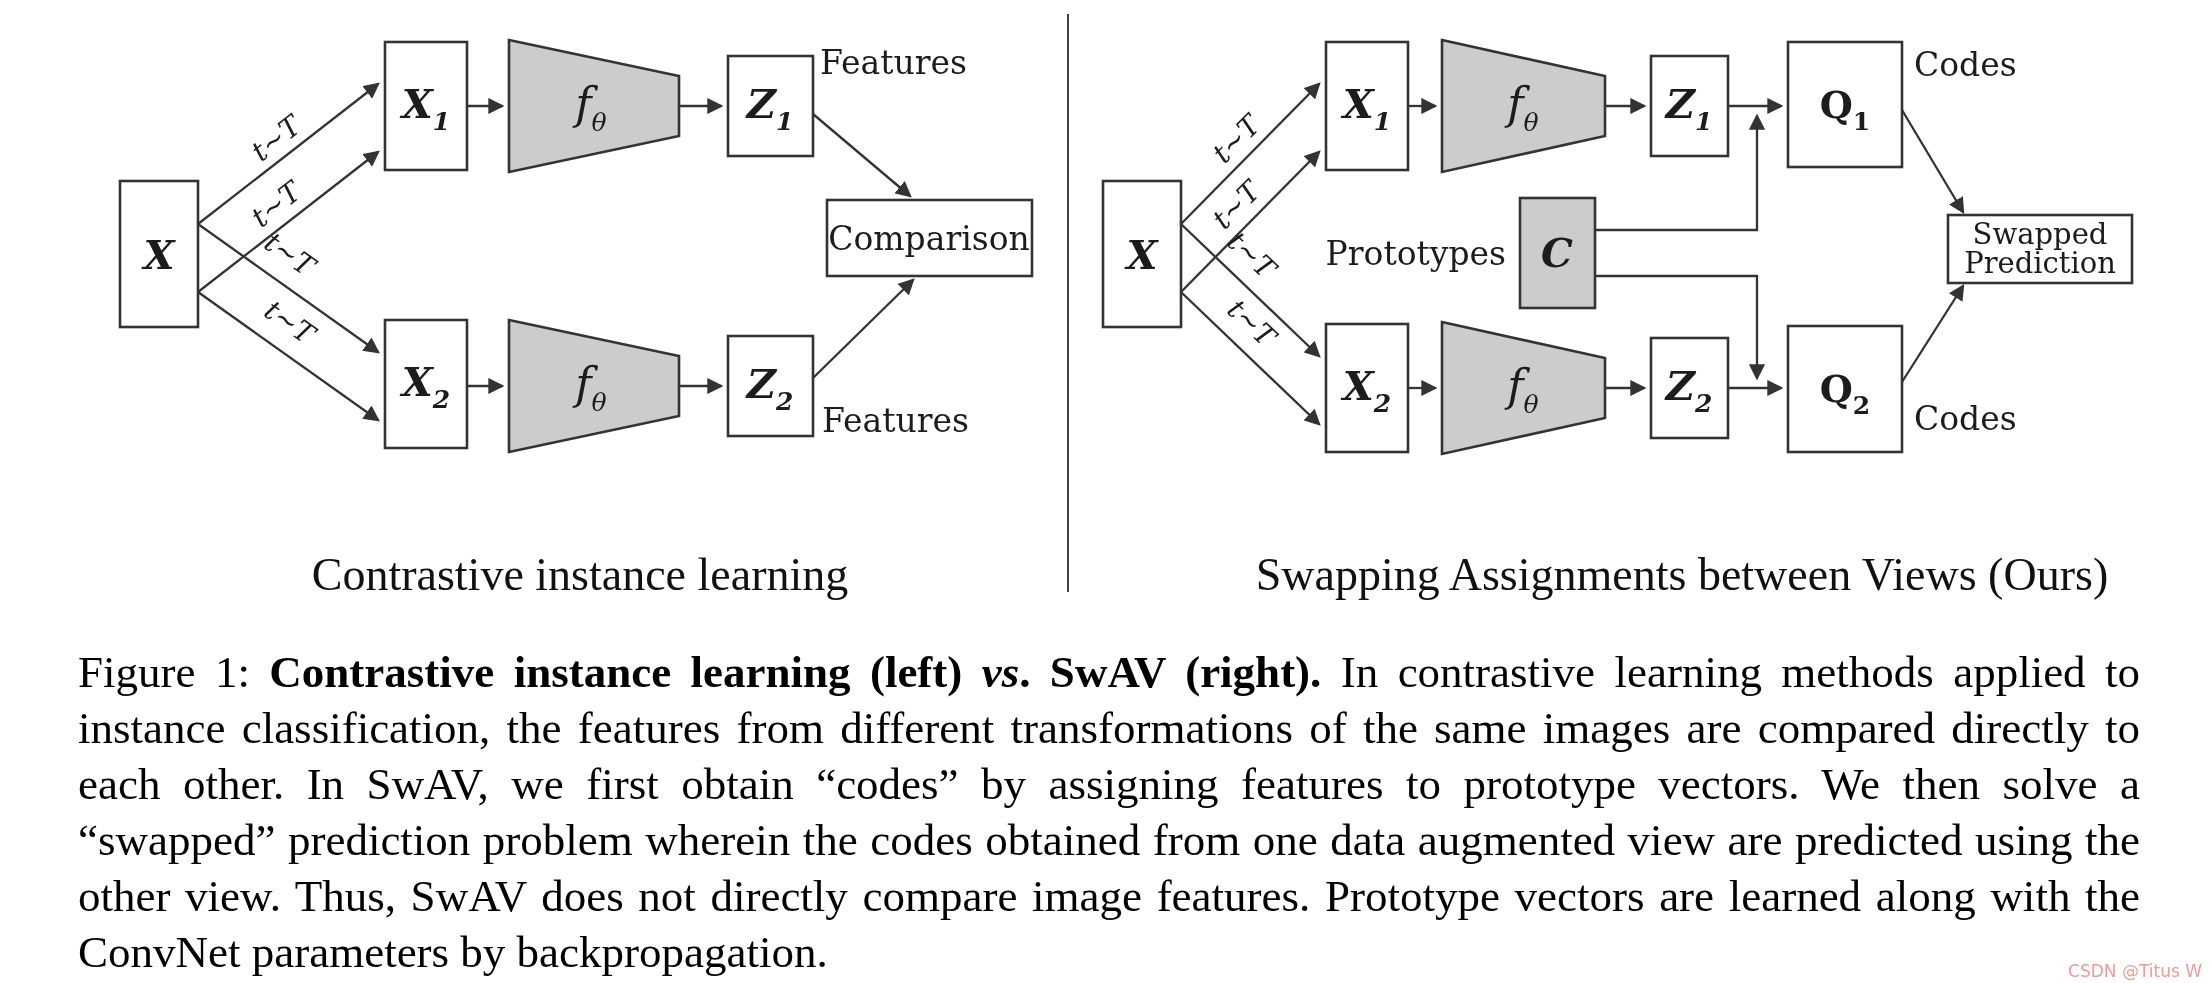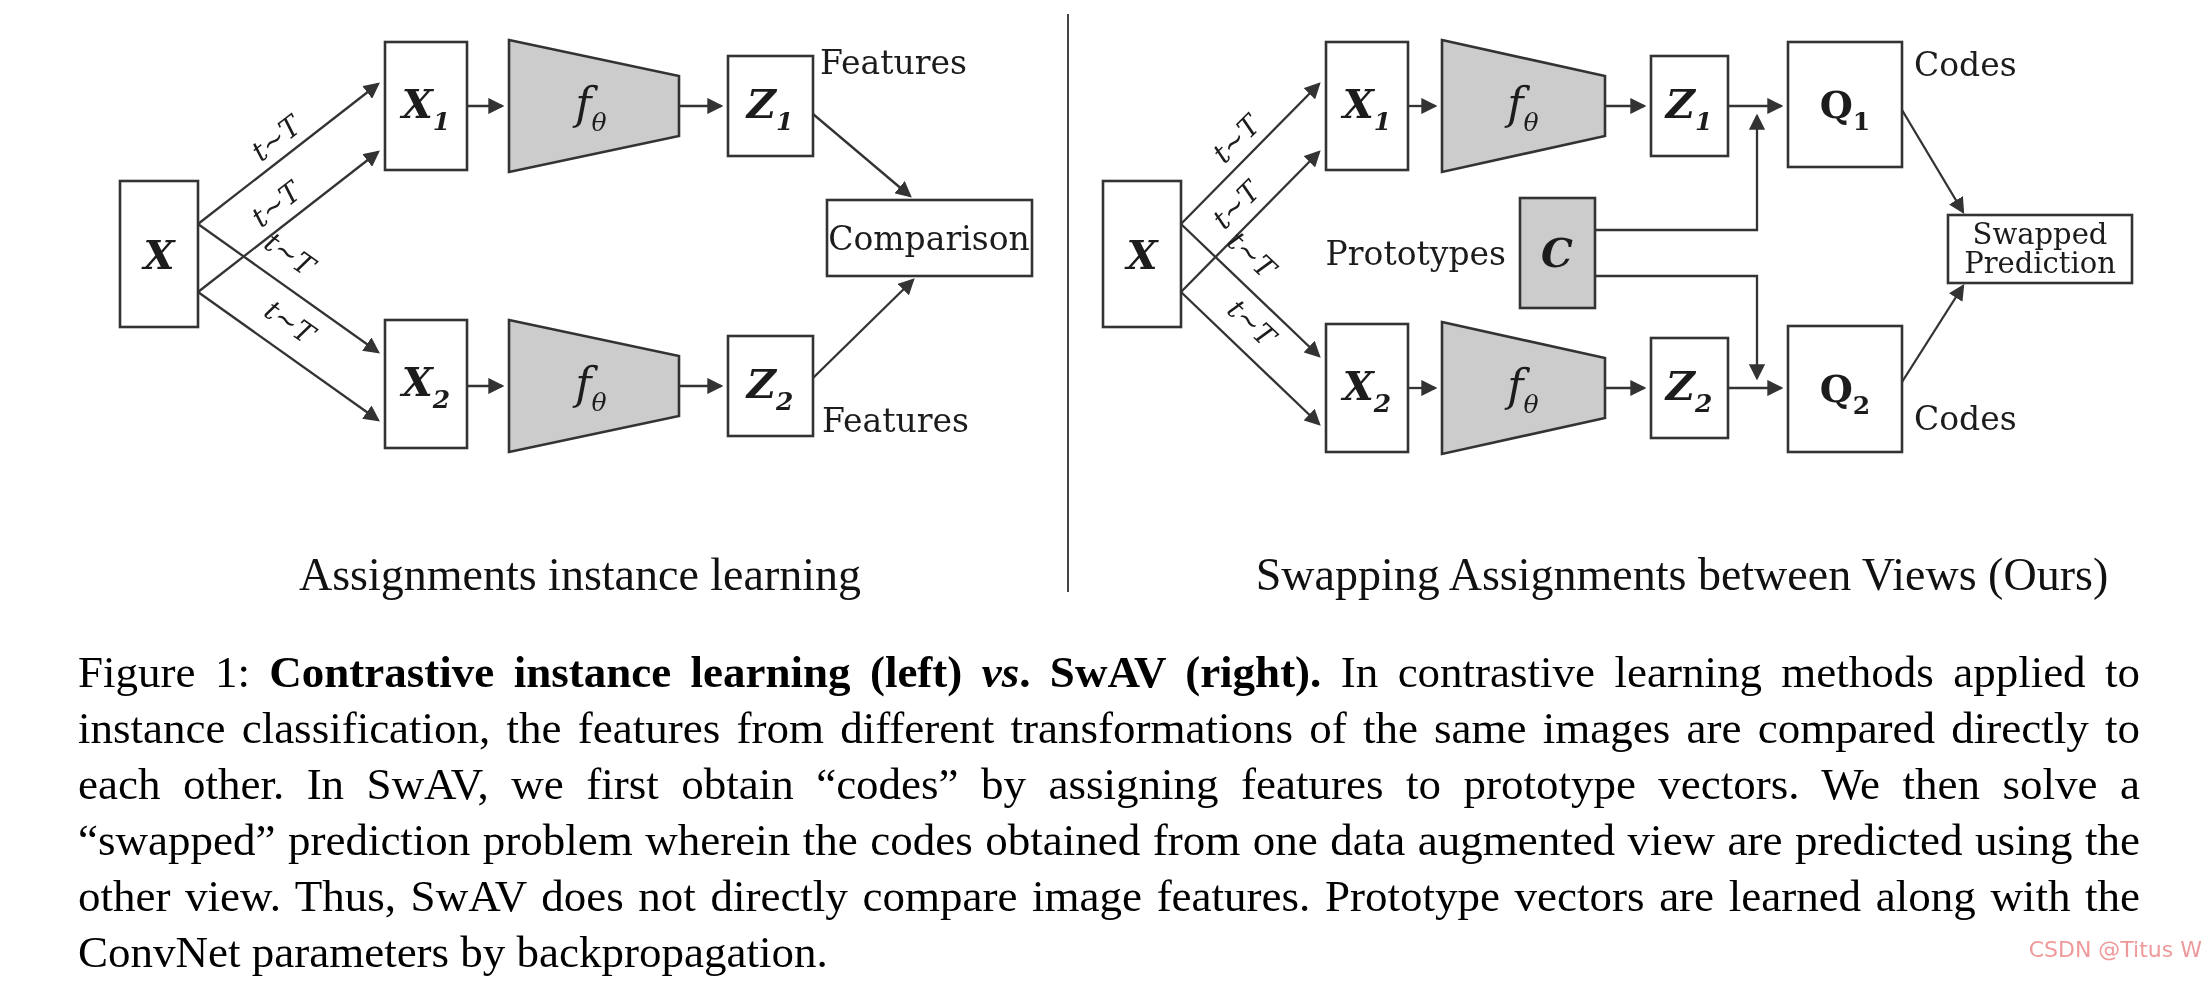--- a/index.html
+++ b/index.html
@@ -30,22 +30,22 @@
     font-size:46px;color:#111;font-family:"Liberation Serif", serif;
   }
   .cap-left{left:120px;width:920px;}
   .cap-right{left:1132px;width:1100px;}
   .figcaption{
     position:absolute;left:62px;right:56px;top:628px;margin:16px;
     font-size:45px;line-height:56px;text-align:justify;color:#000;
     font-family:"Liberation Serif", serif;
   }
   .watermark{
-    position:absolute;right:10px;bottom:21px;
-    font-family:"DejaVu Sans", sans-serif;font-size:22px;
+    position:absolute;right:10px;bottom:2px;
+    font-family:"DejaVu Sans", sans-serif;font-size:17px;
     color:var(--watermark);
     margin-top:21px;
   }
 </style>
 </head>
 <body>
 
 <div>
 
 <svg class="diagram" width="2212" height="620" viewBox="0 0 2212 620">
@@ -171,20 +171,20 @@
 
     <line class="wire" x1="1902" y1="110" x2="1963" y2="212" marker-end="url(#ah)"></line>
     <line class="wire" x1="1902" y1="382" x2="1963" y2="286" marker-end="url(#ah)"></line>
 
     <rect class="box" x="1948" y="215" width="184" height="68"></rect>
     <text class="lbl plain2" x="2040" y="244" text-anchor="middle">Swapped</text>
     <text class="lbl plain2" x="2040" y="273" text-anchor="middle">Prediction</text>
   </g>
 </svg>
 
-<div class="cap cap-left">Assignments instance learning</div>
+<div class="cap cap-left">Contrastive instance learning</div>
 <div class="cap cap-right">Swapping Assignments between Views (Ours)</div>
 
 <p class="figcaption"><span>Figure 1: </span><b><span>Contrastive instance learning (left) </span><i>vs</i><span>. SwAV (right).</span></b><span> In contrastive learning methods applied to instance classification, the features from different transformations of the same images are compared directly to each other. In SwAV, we first obtain “codes” by assigning features to prototype vectors. We then solve a “swapped” prediction problem wherein the codes obtained from one data augmented view are predicted using the other view. Thus, SwAV does not directly compare image features. Prototype vectors are learned along with the ConvNet parameters by backpropagation.</span></p>
 
 <div class="watermark">CSDN @Titus W</div>
 
 </div>
 
 </body></html>

